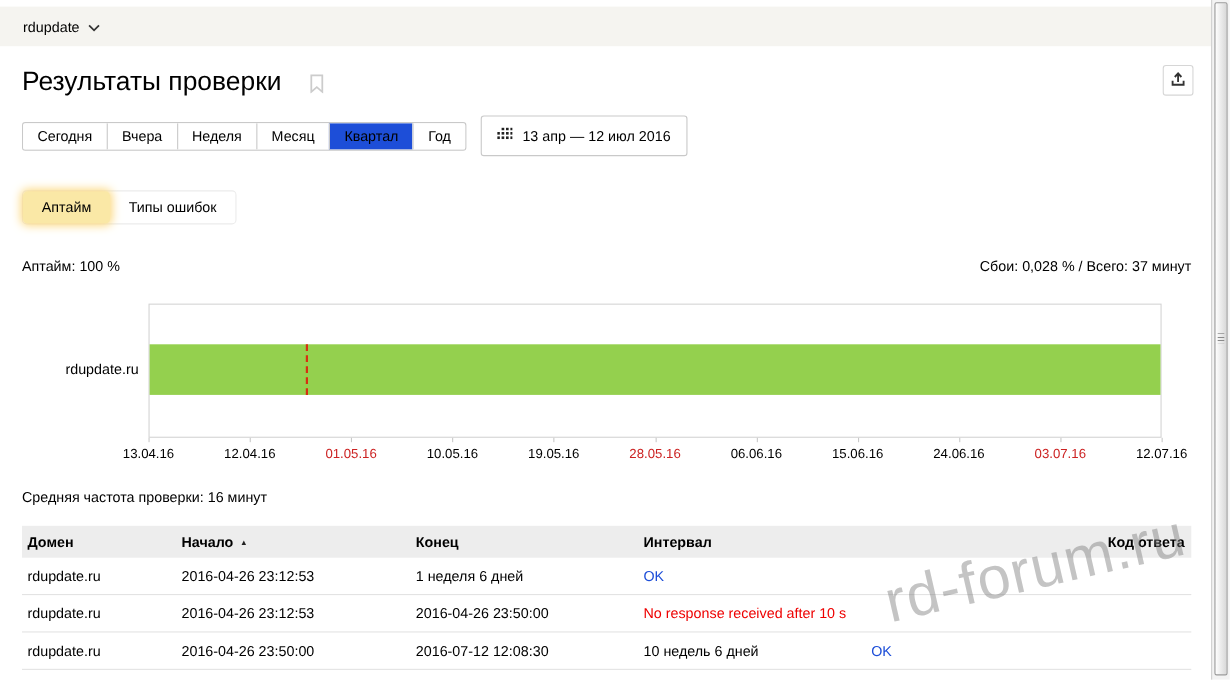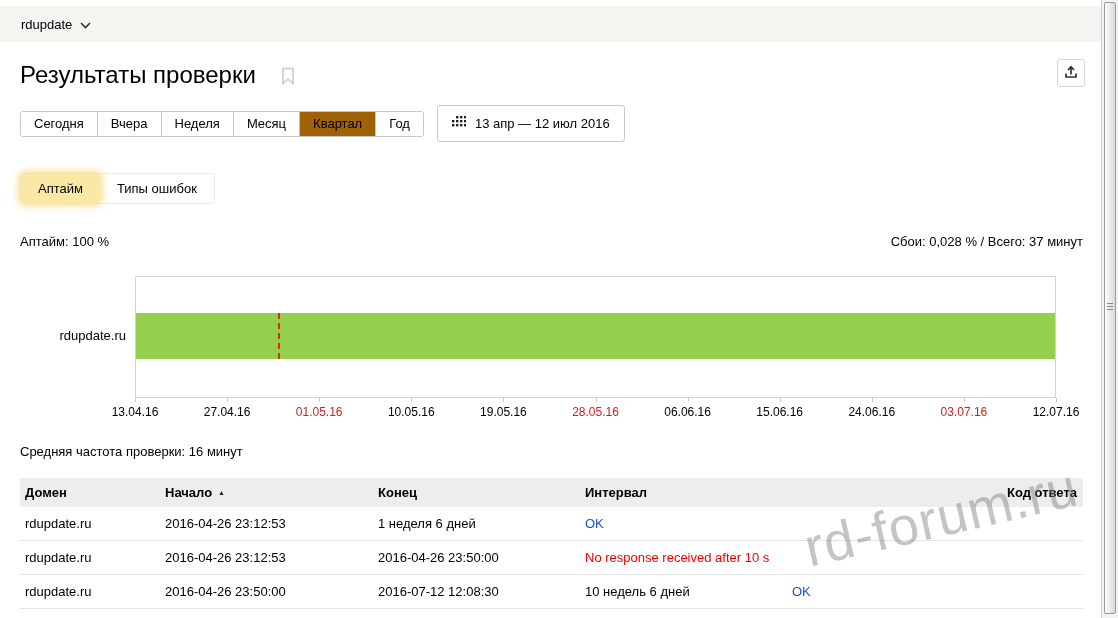--- a/index.html
+++ b/index.html
@@ -24,21 +24,21 @@
     border:1px solid #d6d6d6; border-radius:3px; background:#fff; display:flex;
     align-items:center; justify-content:center; cursor:pointer; }
 
   
   .controls { margin-top:16px; display:flex; align-items:center; }
   .pgroup { display:inline-flex; border:1px solid #c9c9c9; border-radius:3px;
     overflow:hidden; background:#fff; height:26px; }
   .pbtn { border:none; border-left:1px solid #c9c9c9; background:#fff;
     padding:0 13px; font:13px "Liberation Sans", sans-serif; cursor:pointer; }
   .pbtn:first-child { border-left:none; }
-  .pbtn.active { background:#a16207;text-align:right; }
+  .pbtn.active { background:#1d4ed8;text-align:right; }
   .datebtn { display:inline-flex; align-items:center; gap:9px; margin-left:13px;
     border:1px solid #c9c9c9; border-radius:3px; background:#fff; padding:0 14px;
     height:37px; cursor:pointer; font-size:13px; }
 
   
   .tabbar { margin-top:31px; display:inline-flex; border:1px solid #ececec;
     border-radius:4px; background:#fff; }
   .tab { padding:7px 17px; cursor:pointer; border-radius:4px; }
   .tab.active { background:#fae8a6; box-shadow:0 0 9px 2px #fcd87e; }
 
@@ -167,21 +167,21 @@
   <div class="chart">
     <div class="rowlabel">rdupdate.ru</div>
     <div class="plot">
       <div class="bar" style="background: rgb(148, 208, 78);"></div>
       <div class="failline" style="left: 15.5%; border-left-color: rgb(214, 48, 16);"></div>
     </div>
     <div class="axis">
         <div class="tickmark" style="left: 0%;"></div>
         <div class="ticklabel" style="left: 0%;">13.04.16</div>
         <div class="tickmark" style="left: 10%;"></div>
-        <div class="ticklabel" style="left: 10%;">27.04.16</div>
+        <div class="ticklabel" style="left: 10%;">12.04.16</div>
         <div class="tickmark" style="left: 20%;"></div>
         <div class="ticklabel hl" style="left: 20%;">01.05.16</div>
         <div class="tickmark" style="left: 30%;"></div>
         <div class="ticklabel" style="left: 30%;">10.05.16</div>
         <div class="tickmark" style="left: 40%;"></div>
         <div class="ticklabel" style="left: 40%;">19.05.16</div>
         <div class="tickmark" style="left: 50%;"></div>
         <div class="ticklabel hl" style="left: 50%;">28.05.16</div>
         <div class="tickmark" style="left: 60%;"></div>
         <div class="ticklabel" style="left: 60%;">06.06.16</div>

